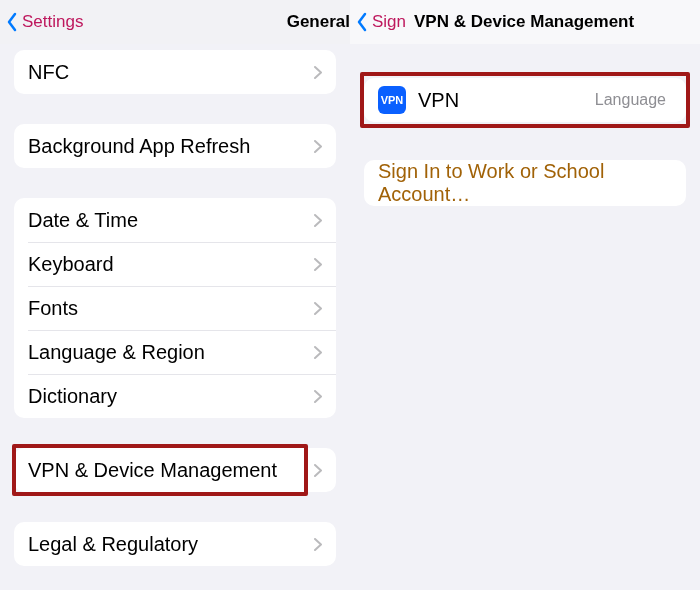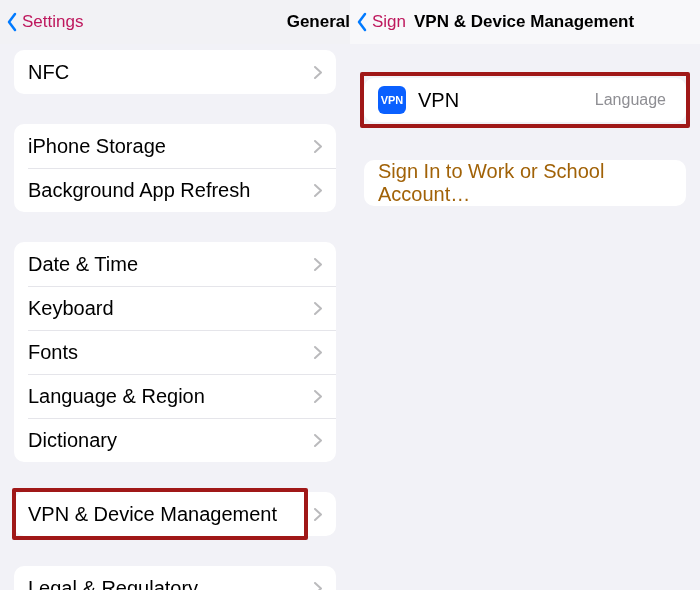--- a/index.html
+++ b/index.html
@@ -159,28 +159,20 @@
         <span class="disclosure">
             <svg viewBox="0 0 8 13" width="8" height="13">
               <polyline points="1,1 7,6.5 1,12" fill="none" stroke="#3c3c43" stroke-width="2" stroke-linecap="round" stroke-linejoin="round"></polyline>
             </svg>
           </span>
       </div>
     </div>
 
     <div class="group">
       <div class="row">
-        <span class="row-label">iPhone Storage</span>
-        <span class="disclosure">
-            <svg viewBox="0 0 8 13" width="8" height="13">
-              <polyline points="1,1 7,6.5 1,12" fill="none" stroke="#3c3c43" stroke-width="2" stroke-linecap="round" stroke-linejoin="round"></polyline>
-            </svg>
-          </span>
-      </div>
-      <div class="row">
         <span class="row-label">Background App Refresh</span>
         <span class="disclosure">
             <svg viewBox="0 0 8 13" width="8" height="13">
               <polyline points="1,1 7,6.5 1,12" fill="none" stroke="#3c3c43" stroke-width="2" stroke-linecap="round" stroke-linejoin="round"></polyline>
             </svg>
           </span>
       </div>
     </div>
 
     <div class="group">

